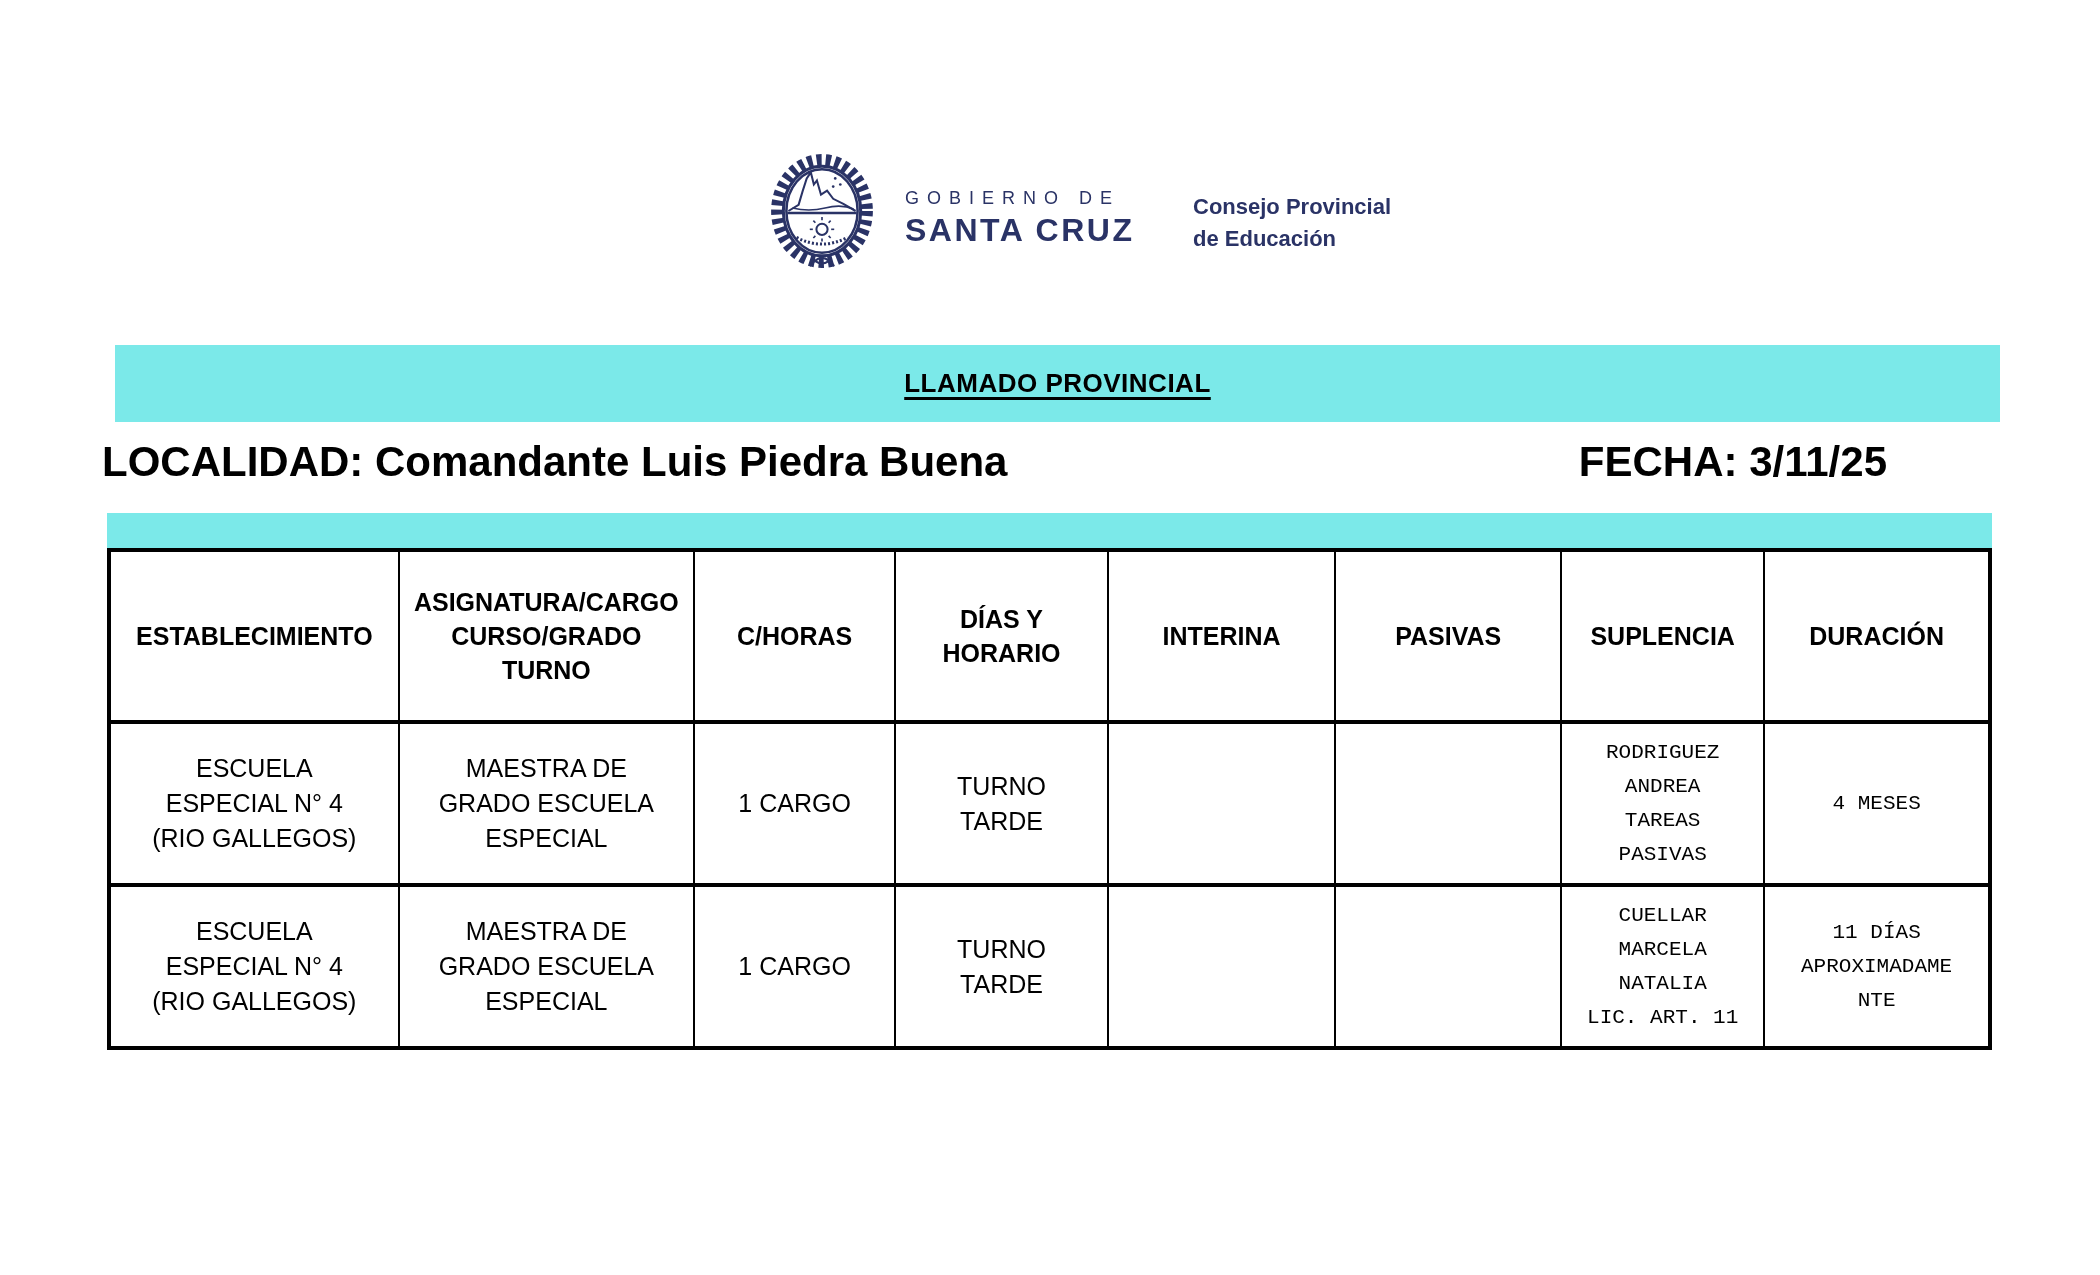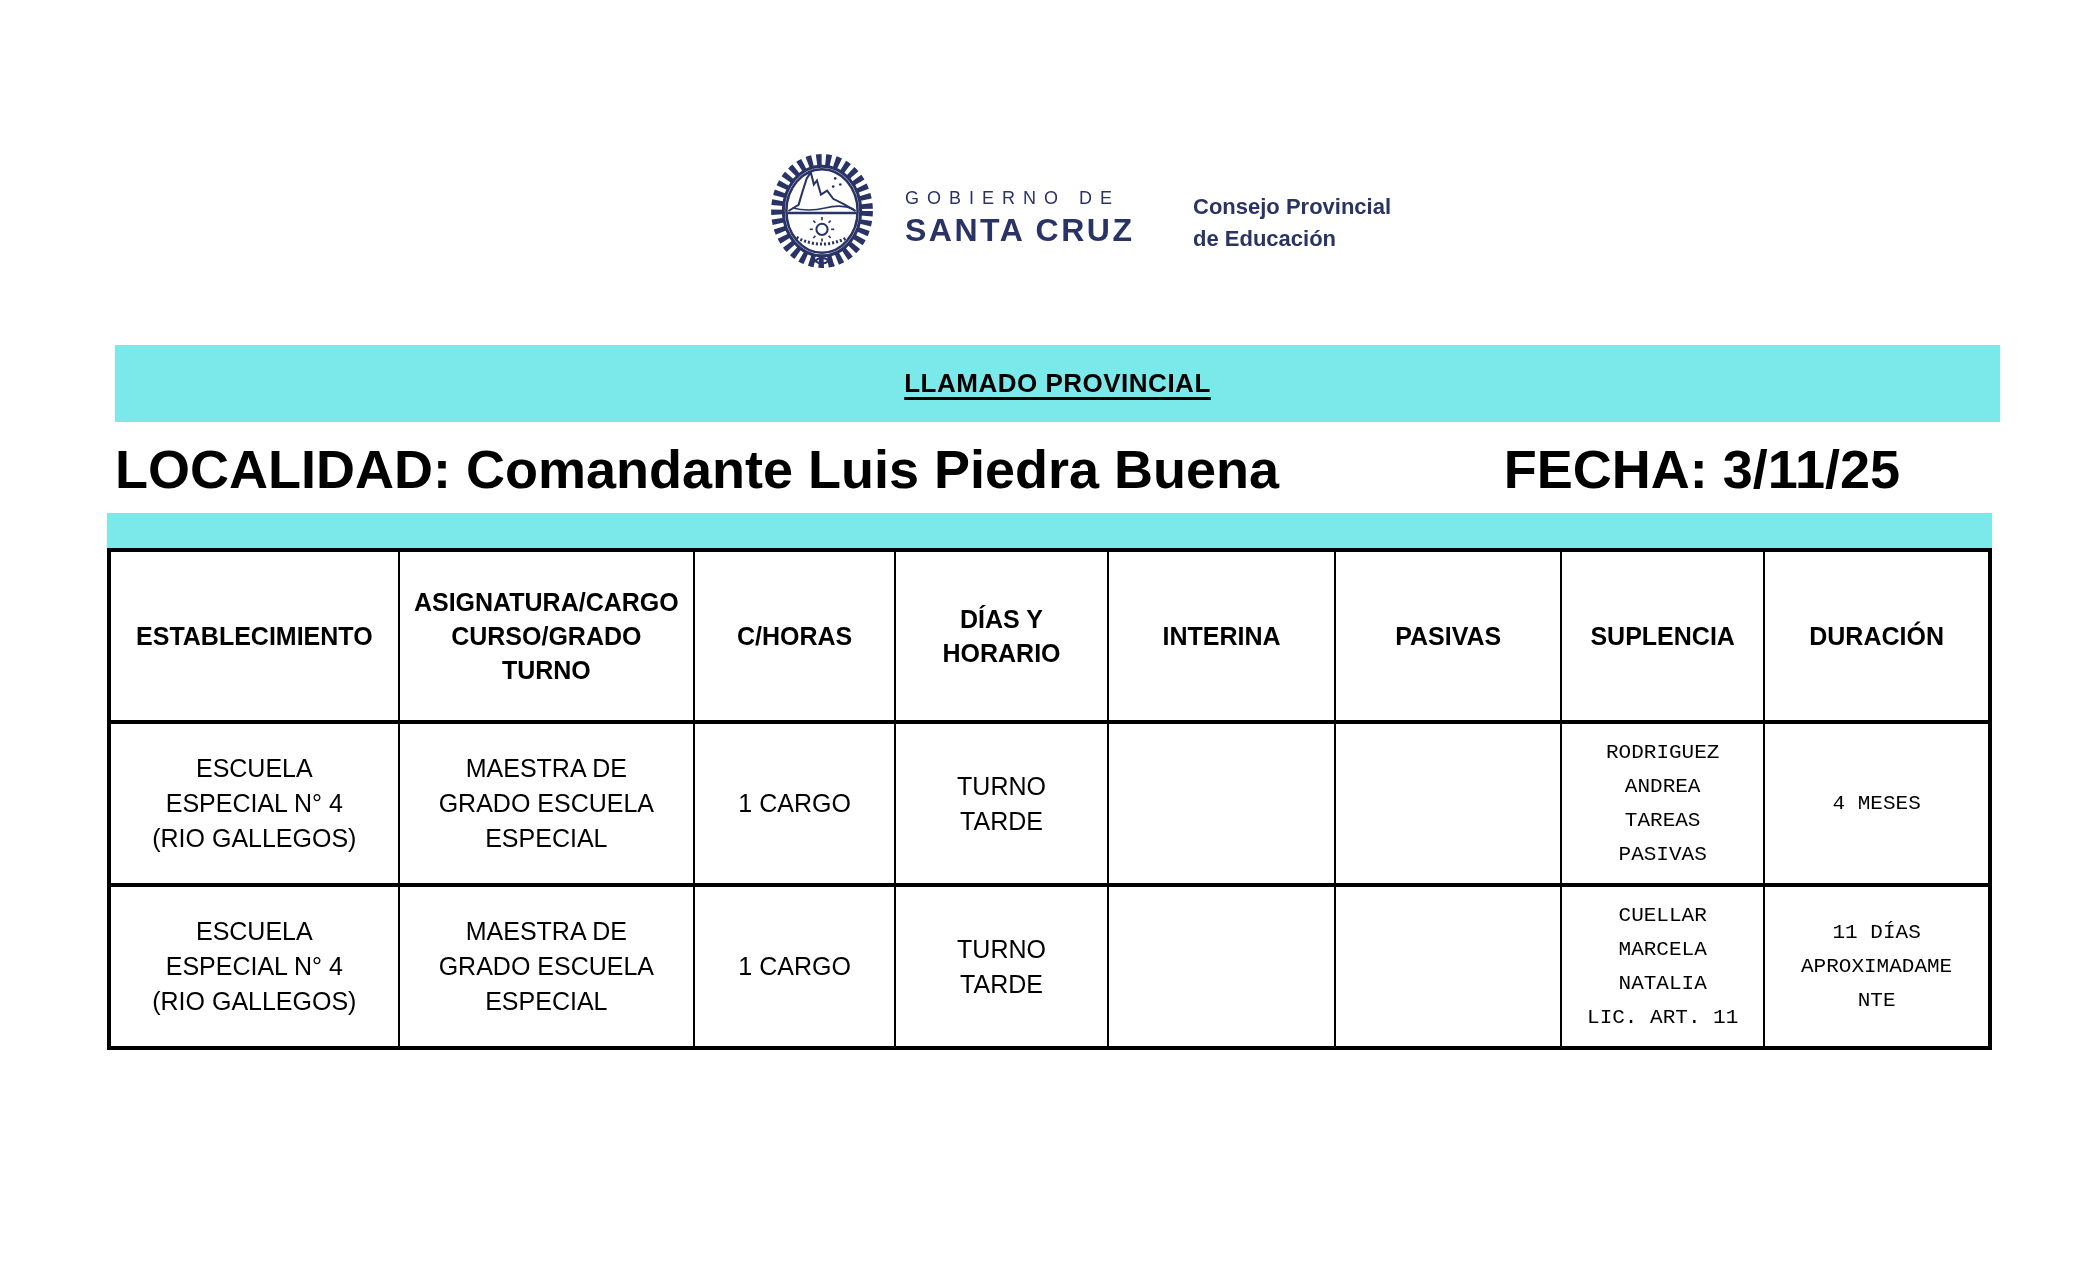--- a/index.html
+++ b/index.html
@@ -62,26 +62,26 @@
     font-weight: bold;
     text-decoration: underline;
     text-decoration-thickness: 3px;
     text-underline-offset: 5px;
     letter-spacing: 0.5px;
   }
 
   
   .loc-row {
     position: absolute;
-    left: 107px; top: 438px;
+    left: 94px; top: 438px;
     width: 1885px;
     display: flex;
     justify-content: space-between;
     align-items: baseline;
-    font-size: 54px;
+    font-size: 42px;
     font-weight: bold;
     white-space: nowrap;
   }
   .loc-left { padding-left: 8px; }
   .loc-right { padding-right: 92px; }
 
   
   .thin-bar {
     position: absolute;
     left: 107px; top: 513px;

